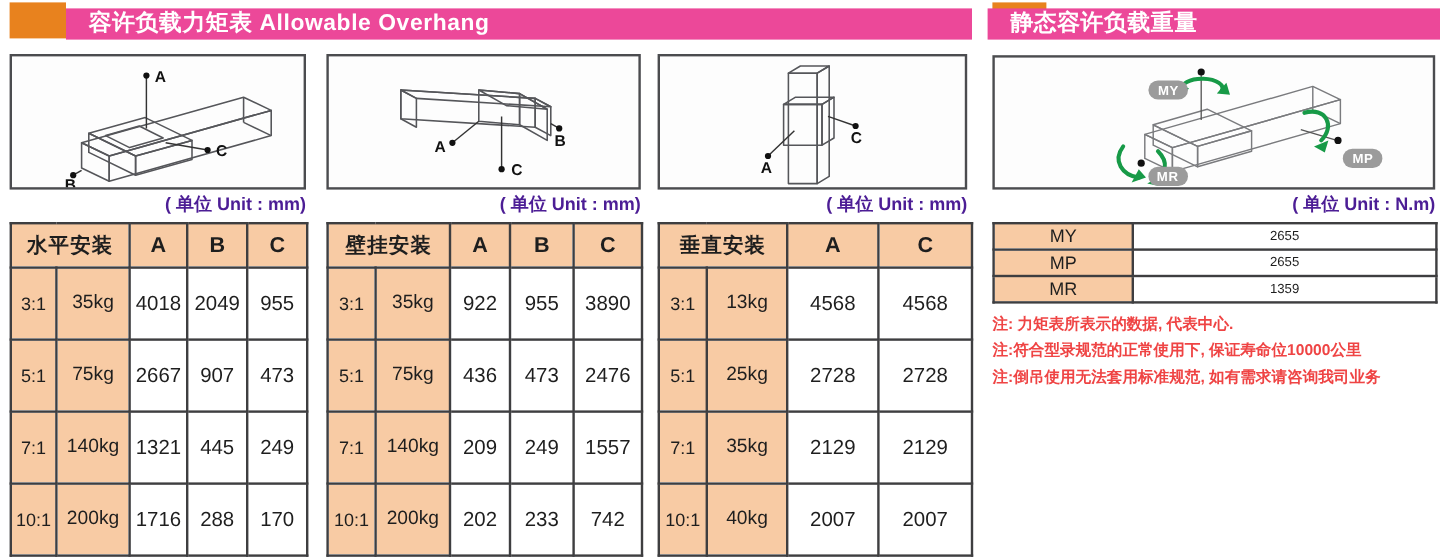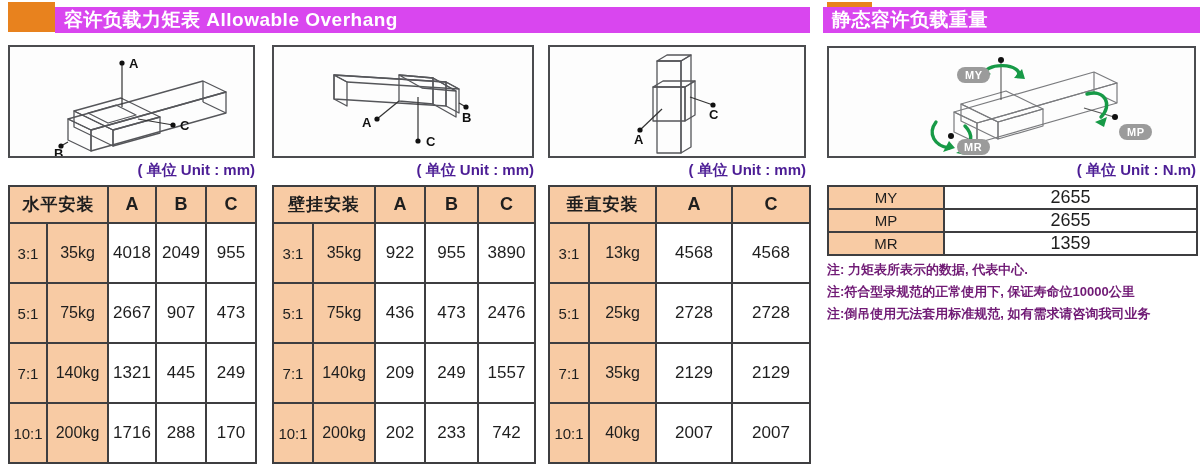--- a/index.html
+++ b/index.html
@@ -1,44 +1,44 @@
 <!DOCTYPE html>
 <html><head>
 <meta charset="utf-8">
 <style>
   * { margin:0; padding:0; box-sizing:border-box; }
   html,body { background:#ffffff; }
   body { font-family:"Liberation Sans","DejaVu Sans",sans-serif; }
   .page { position:relative; width:1200px; height:466px; background:#fff; overflow:hidden; }
 
   .accent { position:absolute; background:#E8821E; }
-  .titlebar { position:absolute; background:#d946ef; color:#fff; font-size:19px;
-              font-weight:bold; line-height:26px; height:26px; padding-left:9px;
+  .titlebar { position:absolute; background:#ec4899; color:#fff; font-size:19px;
+              font-weight:bold; line-height:26px; height:26px; padding-left:19px;
               letter-spacing:.5px; white-space:nowrap; }
 
   .diagram-box { position:absolute; border:2px solid #4B4C4F; background:#fdfdfd; }
   .unit-caption { position:absolute; font-size:15px; font-weight:600; color:#4c1d95;
                   text-align:right; white-space:nowrap; }
 
   table.spec { position:absolute; border-collapse:collapse; table-layout:fixed; }
   table.spec td { border:2px solid #3E3E40; text-align:center; vertical-align:middle;
                   padding:0; color:#1e1e1e; overflow:hidden; }
   .peach { background:#F8CBA4; }
   tr.hrow { height:37px; }
   tr.drow { height:60px; }
   tr.mrow { height:22px; }
   .t-title { font-size:17px; font-weight:600; letter-spacing:1px; }
   .t-col   { font-size:18px; font-weight:600; }
   .t-ratio { font-size:15px; }
   .t-load  { font-size:16px; }
   .t-val   { font-size:17px;margin-left:41px; }
   .m-label { font-size:15px; }
-  .m-val   { font-size:18px;border-radius:10px; }
-
-  .notes { position:absolute; left:827px; top:259px; width:372px; color:#701a75;
+  .m-val   { font-size:11px;border-radius:10px; }
+
+  .notes { position:absolute; left:827px; top:259px; width:372px; color:#ef4444;
            font-size:13px; font-weight:600; line-height:22px; white-space:nowrap; }
 
   svg text.pt { font-family:"Liberation Sans",sans-serif; font-size:13px; font-weight:bold; fill:#111; }
   svg text.badge-t { font-family:"Liberation Sans",sans-serif; font-size:11px; font-weight:bold;
                      fill:#fff; letter-spacing:.5px; }
 </style>
 </head>
 <body>
 
 <div class="page">

